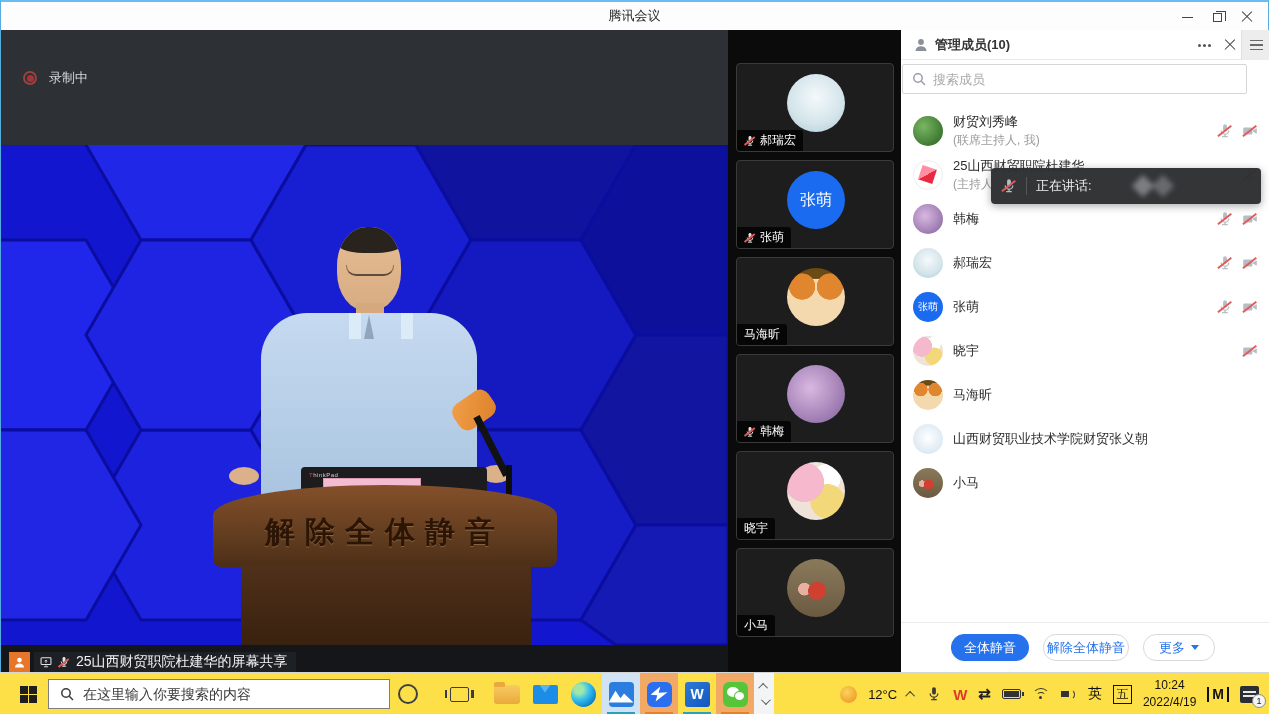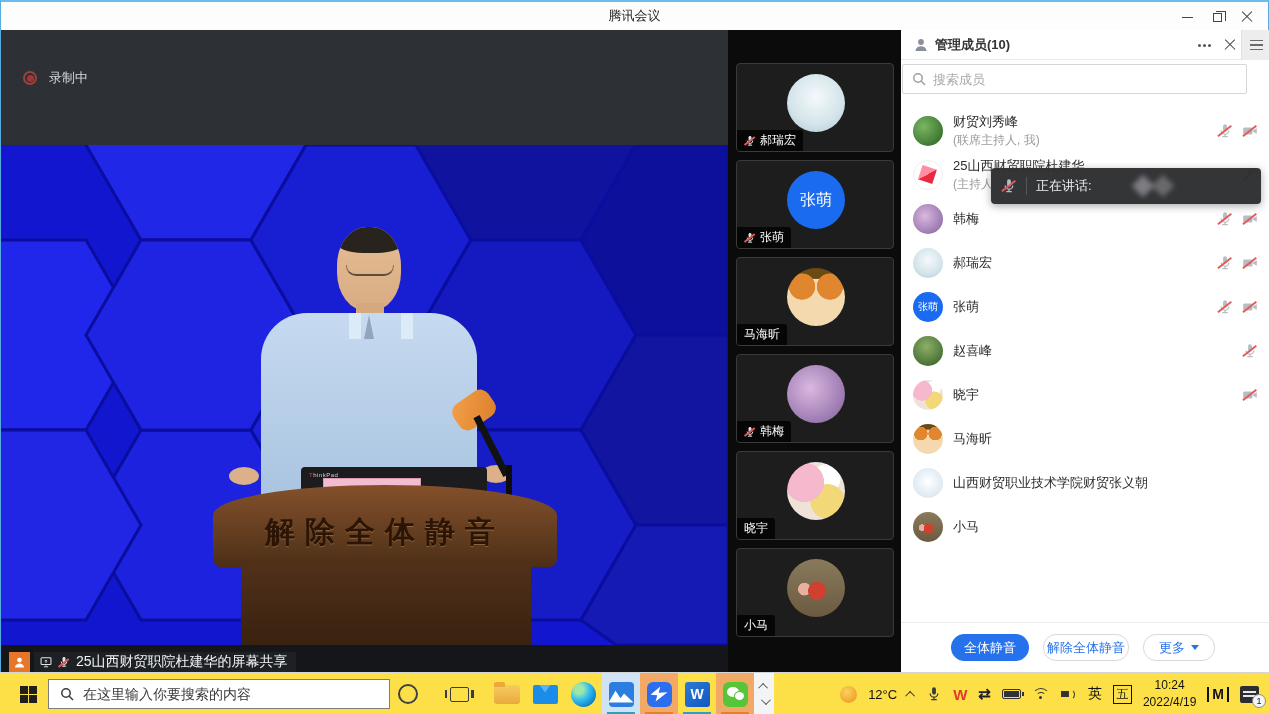--- a/index.html
+++ b/index.html
@@ -468,33 +468,20 @@
                 </svg>
               </span>
             <span class="ico c-gray slash">
                 <svg viewBox="0 0 16 16">
                   <use href="#i-cam"></use>
                 </svg>
               </span>
           </div>
         </div>
         <div class="mrow">
-          <span class="av av-forest"></span>
-          <div class="mtext">
-              <div class="mname">赵喜峰</div>
-            </div>
-          <div class="micons">
-            <span class="ico c-gray slash">
-                <svg viewBox="0 0 16 16">
-                  <use href="#i-mic"></use>
-                </svg>
-              </span>
-          </div>
-        </div>
-        <div class="mrow">
           <span class="av av-plush"></span>
           <div class="mtext">
               <div class="mname">晓宇</div>
             </div>
           <div class="micons">
             <span class="ico c-gray slash">
                 <svg viewBox="0 0 16 16">
                   <use href="#i-cam"></use>
                 </svg>
               </span>

